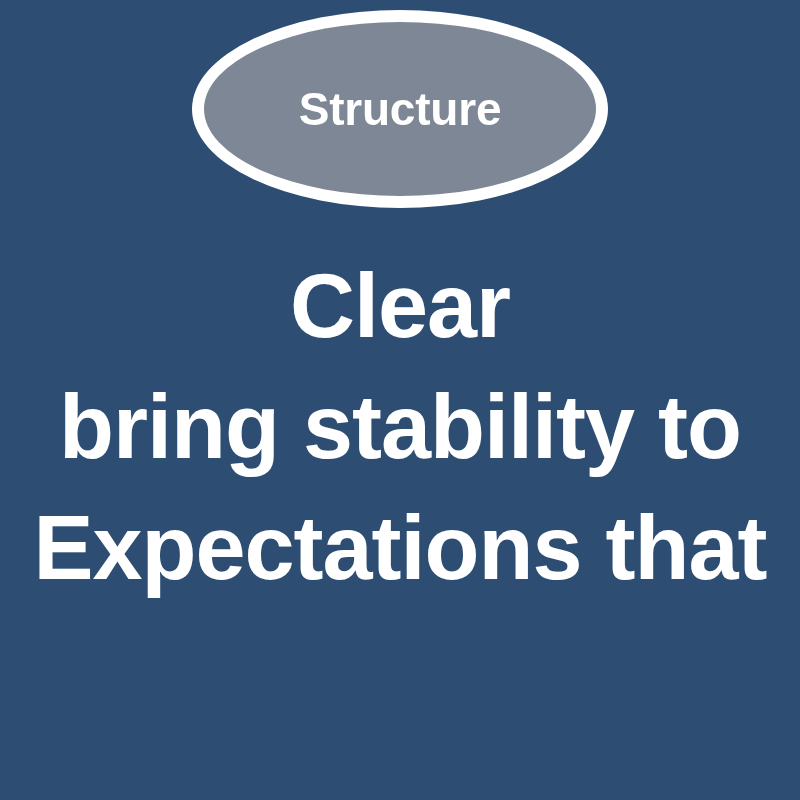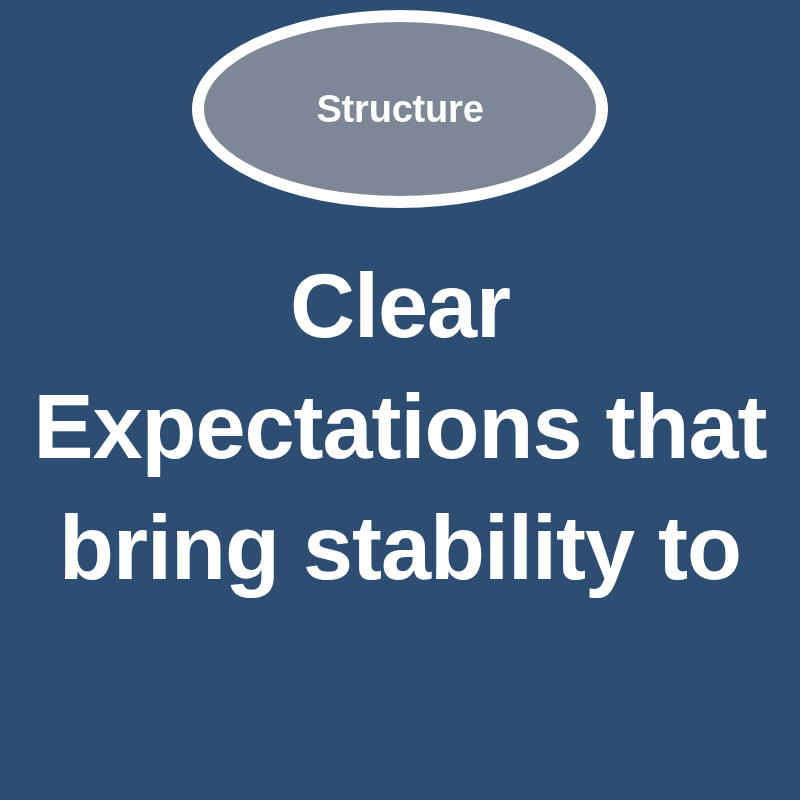--- a/index.html
+++ b/index.html
@@ -31,21 +31,21 @@
     box-sizing: border-box;
     border-radius: 50%;
     background: #7d8795;
     border: 12px solid #ffffff;
     display: flex;
     align-items: center;
     justify-content: center;
   }
   #badge-label {
     color: #ffffff;
-    font-size: 38px;
+    font-size: 46px;
     font-weight: bold;
     line-height: 1;
     letter-spacing: -0.2px;
     white-space: nowrap;
     text-align: center;
   }
 
   
   #headline {
     position: absolute;
@@ -68,17 +68,17 @@
 <body>
 
 <div id="poster">
 
   <div id="badge">
     <span id="badge-label">Structure</span>
   </div>
 
   <div id="headline">
     <span class="hl-line">Clear</span>
+    <span class="hl-line">bring stability to</span>
     <span class="hl-line">Expectations that</span>
-    <span class="hl-line">bring stability to</span>
   </div>
 
 </div>
 
 </body></html>

